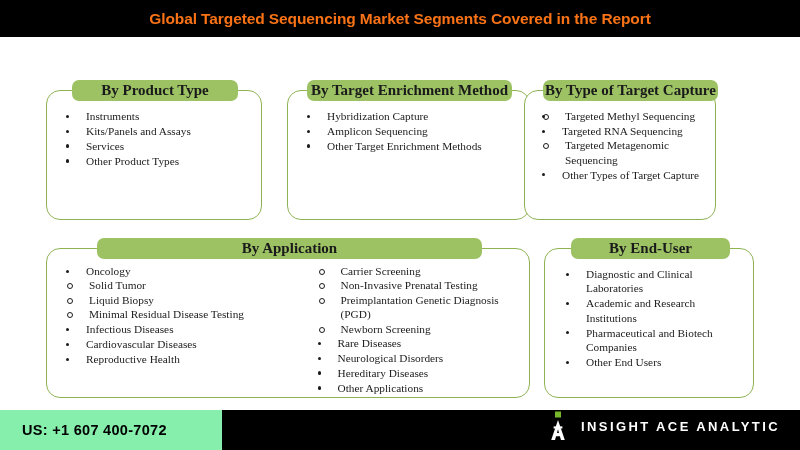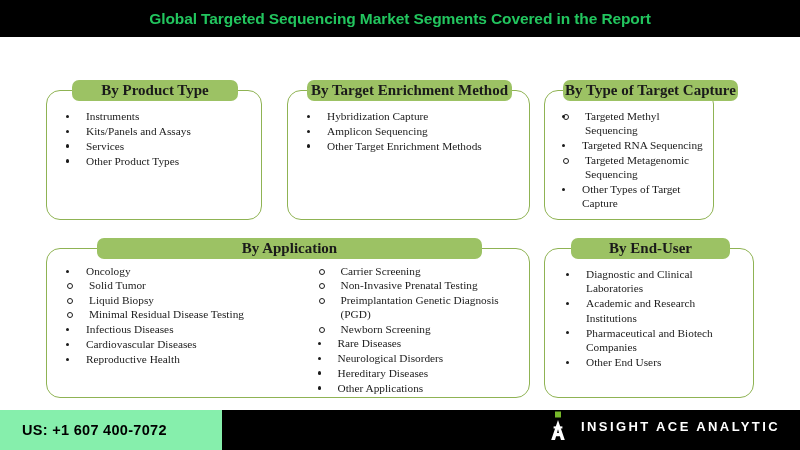--- a/index.html
+++ b/index.html
@@ -12,21 +12,21 @@
   .page { position: relative; width: 800px; height: 450px; background: #fff; }
 
   
   .titlebar {
     position: absolute; left: 0; top: 0; width: 800px; height: 37px;
     background: #000000;
     display: flex; align-items: center; justify-content: center;
   }
   .titlebar h1 {
     font-family: "Liberation Sans", sans-serif;
-    font-size: 15.5px; font-weight: bold; color: #22c55e;
+    font-size: 15.5px; font-weight: bold; color: #f97316;
     letter-spacing: -0.1px; white-space: nowrap;
   }
 
   
   .card {
     position: absolute;
     border: 1.6px solid #8FB353;
     border-radius: 14px;
     background: #ffffff;
   }
@@ -158,21 +158,21 @@
         <li>
             <span class="txt">Amplicon Sequencing</span>
           </li>
         <li>
             <span class="txt">Other Target Enrichment Methods</span>
           </li>
       </ul>
     </div>
   </div>
 
-  <div class="card" style="left:544px; top:90px; width:170px; height:130px;">
+  <div class="card" style="left:524px; top:90px; width:192px; height:130px;">
     <div class="card-head" style="left:18px; width:175px;">
       <span>By Type of Target Capture</span>
     </div>
     <div class="card-body" style="padding-left:6px;">
       <ul class="lvl1">
         <li>
           <ul class="lvl2">
             <li><span>Targeted Methyl Sequencing</span></li>
           </ul>
         </li>

